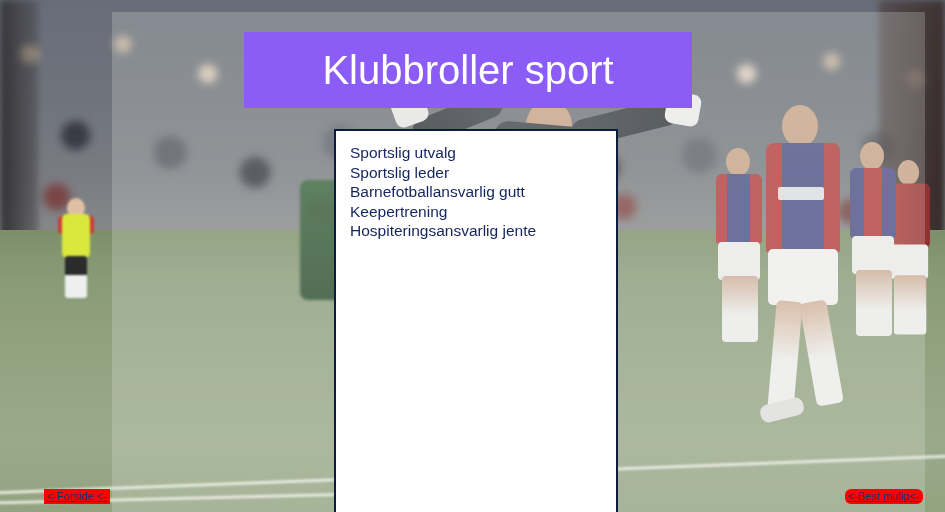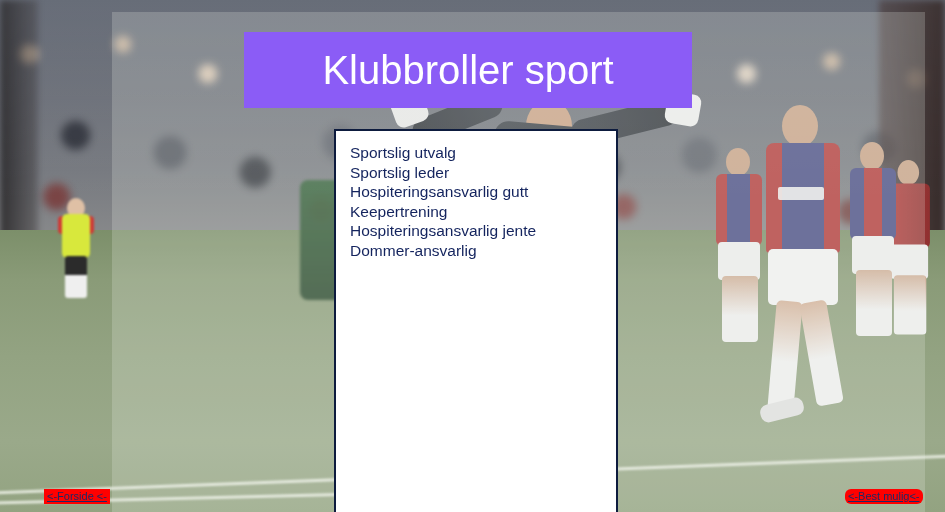--- a/index.html
+++ b/index.html
@@ -404,23 +404,22 @@
   </div>
 
   <div class="title-banner">
     <div class="title-text">Klubbroller sport</div>
   </div>
 
   <div class="roles-box">
     <ul class="roles-list">
       <li>Sportslig utvalg</li>
       <li>Sportslig leder</li>
-      <li>Hospiteringsansvarlig gutt</li>
+      <li>Barnefotballansvarlig gutt</li>
       <li>Keepertrening</li>
       <li>Hospiteringsansvarlig jente</li>
-      <li>Dommer-ansvarlig</li>
     </ul>
   </div>
 
   <a class="nav-link nav-back">&lt;-Forside &lt;-</a>
   <a class="nav-link nav-next">&lt;-Best mulig&lt;-</a>
 
 </div>
 
 </body></html>

